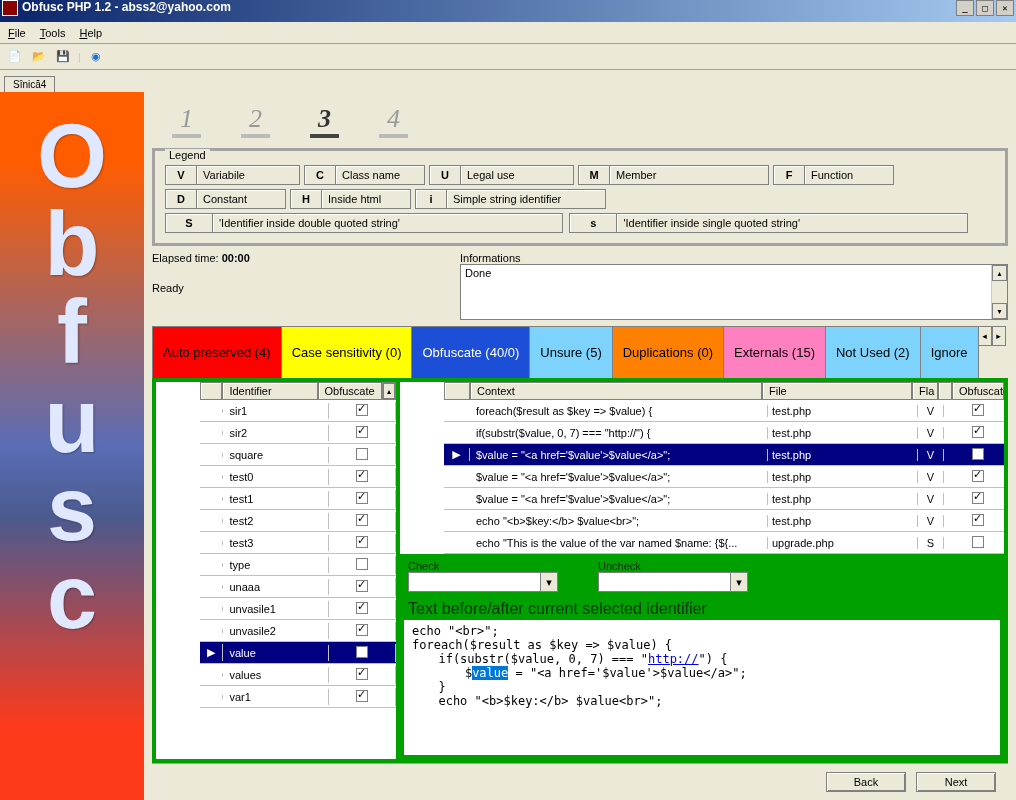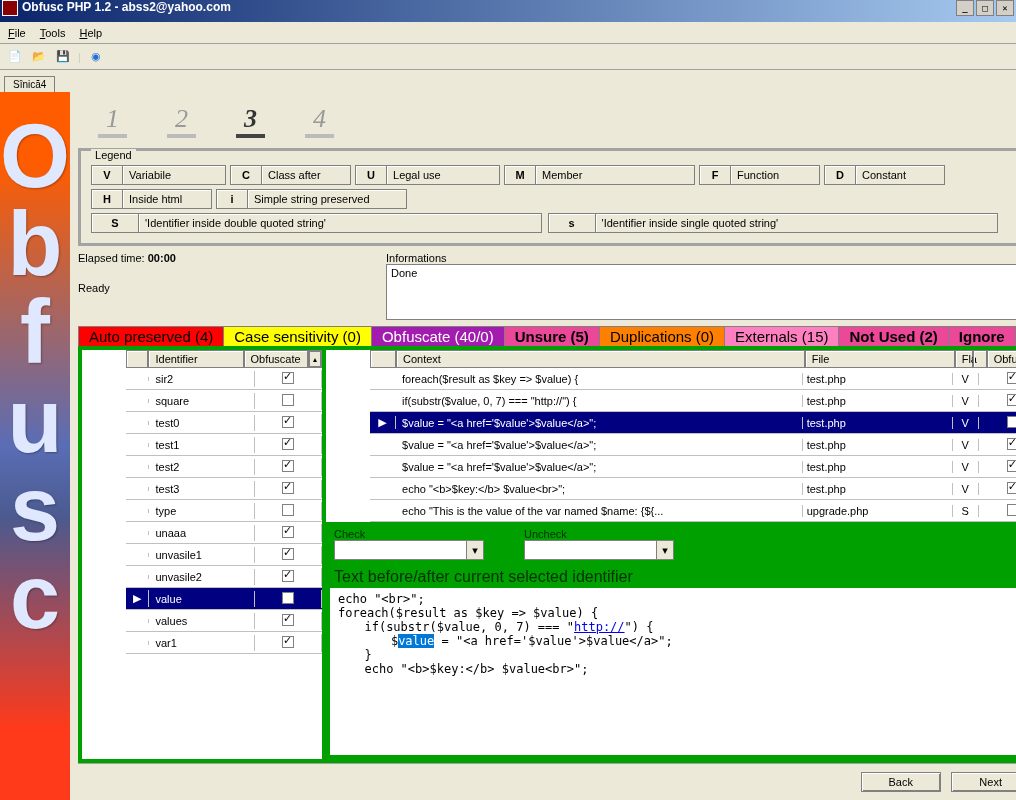--- a/index.html
+++ b/index.html
@@ -43,25 +43,25 @@
 .info-panel { flex: 1; }
 .info-panel label { font-size: 11px; }
 .info-box { width: 100%; height: 56px; background: #fff; border: 1px solid #808080; padding: 2px 4px; font-size: 11px; position: relative; }
 .scrollbar-v { position: absolute; right: 0; top: 0; bottom: 0; width: 16px; background: #ece9d8; border-left: 1px solid #ccc; }
 .sb-btn { height: 16px; background: #ece9d8; border: 1px solid #808080; display:flex; align-items:center; justify-content:center; font-size:8px; }
 
 .btnbar { display: flex; gap: 6px; margin-bottom: 4px; }
 .btn { background: #ece9d8; border: 1px solid #808080; box-shadow: inset 1px 1px 0 #fff, inset -1px -1px 0 #808080; padding: 3px 10px; font-size: 11px; cursor: default; }
 
 .tabs { display: flex; position: relative; }
-.tabs .t { padding: 1px 10px; font-size: 15px; border: 1px solid #808080; border-bottom: none; margin-right: -1px; background: #ece9d8; white-space: nowrap; }
+.tabs .t { padding: 18px 10px; font-size: 13px; border: 1px solid #808080; border-bottom: none; margin-right: -1px; background: #ece9d8; white-space: nowrap; }
 .t.red { background: #ff0000; color: #000; }
 .t.yellow { background: #ffff00; }
-.t.green { background: #a21caf; color: #fff; }
-.t.white { background: #ec4899; font-weight: bold; }
+.t.green { background: #1d4ed8; color: #fff; }
+.t.white { background: #7dd3fc; }
 .t.orange { background: #ff8000; }
 .t.pink { background: #ff80c0; }
 .tabs .navarr { width: 14px; height: 20px; border: 1px solid #808080; background:#ece9d8; display:flex; align-items:center; justify-content:center; font-size:9px; }
 
 .tab-body { border: 2px solid #00a000; background: #00a000; flex: 1; display: flex; gap: 4px; padding: 2px; overflow: hidden; }
 
 .grid-panel { background: #fff; display: flex; flex-direction: column; position: relative; padding-left: 44px; }
 .grid-header { display: flex; background: #ece9d8; }
 .gh-cell { border: 1px solid #808080; padding: 2px 6px; font-size: 11px; box-shadow: inset 1px 1px 0 #fff; }
 .grid-rows { overflow-y: auto; }
@@ -148,21 +148,21 @@
 
     <div class="fieldset">
       <span class="legend-lbl">Legend</span>
       <div class="legend-grid" id="legend-grid">
           <div class="lg-pair">
             <div class="lg-code">V</div>
             <div class="lg-desc" style="width: 104px;">Variabile</div>
           </div>
           <div class="lg-pair">
             <div class="lg-code">C</div>
-            <div class="lg-desc" style="width: 90px;">Class after</div>
+            <div class="lg-desc" style="width: 90px;">Class name</div>
           </div>
           <div class="lg-pair">
             <div class="lg-code">U</div>
             <div class="lg-desc" style="width: 114px;">Legal use</div>
           </div>
           <div class="lg-pair">
             <div class="lg-code">M</div>
             <div class="lg-desc" style="width: 160px;">Member</div>
           </div>
           <div class="lg-pair">
@@ -172,21 +172,21 @@
           <div class="lg-pair">
             <div class="lg-code">D</div>
             <div class="lg-desc" style="width: 90px;">Constant</div>
           </div>
           <div class="lg-pair">
             <div class="lg-code">H</div>
             <div class="lg-desc" style="width: 90px;">Inside html</div>
           </div>
           <div class="lg-pair">
             <div class="lg-code">i</div>
-            <div class="lg-desc" style="width: 160px;">Simple string preserved</div>
+            <div class="lg-desc" style="width: 160px;">Simple string identifier</div>
           </div>
         </div>
       <div class="lg-row">
         <div class="lg-pair" style="width:48%">
             <div class="lg-code" style="width:48px">S</div>
             <div class="lg-desc" style="flex:1">'Identifier inside double quoted string'</div>
           </div>
         <div class="lg-pair" style="width:48%">
             <div class="lg-code" style="width:48px">s</div>
             <div class="lg-desc" style="flex:1">'Identifier inside single quoted string'</div>
@@ -233,20 +233,25 @@
           <div class="gh-cell" style="width:24px"></div>
           <div class="gh-cell" style="width:110px">Identifier</div>
           <div class="gh-cell" style="width:74px">Obfuscate</div>
           <div class="gh-cell" style="width:16px;padding:0">
               <div class="sb-btn">▴</div>
             </div>
         </div>
         <div class="grid-rows" id="ident-rows">
             <div class="grid-row">
               <div class="g-cell g-arrow"></div>
+              <div class="g-cell g-ident">sir1</div>
+              <div class="g-cell g-obf"><span class="chk on"></span></div>
+            </div>
+            <div class="grid-row">
+              <div class="g-cell g-arrow"></div>
               <div class="g-cell g-ident">sir2</div>
               <div class="g-cell g-obf"><span class="chk on"></span></div>
             </div>
             <div class="grid-row">
               <div class="g-cell g-arrow"></div>
               <div class="g-cell g-ident">square</div>
               <div class="g-cell g-obf"><span class="chk "></span></div>
             </div>
             <div class="grid-row">
               <div class="g-cell g-arrow"></div>
@@ -305,21 +310,21 @@
             </div>
           </div>
       </div>
 
       <div class="right-col">
         <div class="ctx-panel grid-panel">
           <div class="grid-header">
             <div class="gh-cell" style="width:26px"></div>
             <div class="gh-cell" style="flex:1">Context</div>
             <div class="gh-cell" style="width:150px">File</div>
-            <div class="gh-cell" style="width:18px">Fla</div>
+            <div class="gh-cell" style="width:26px">Fla</div>
             <div class="gh-cell" style="width:8px"></div>
             <div class="gh-cell" style="width:52px">Obfuscate</div>
           </div>
           <div id="ctx-rows">
               <div class="ctx-row">
                 <div class="c-arrow"></div>
                 <div class="c-ctx">foreach($result as $key =&gt; $value) {</div>
                 <div class="c-file">test.php</div>
                 <div class="c-flag">V</div>
                 <div class="c-sep"></div>

